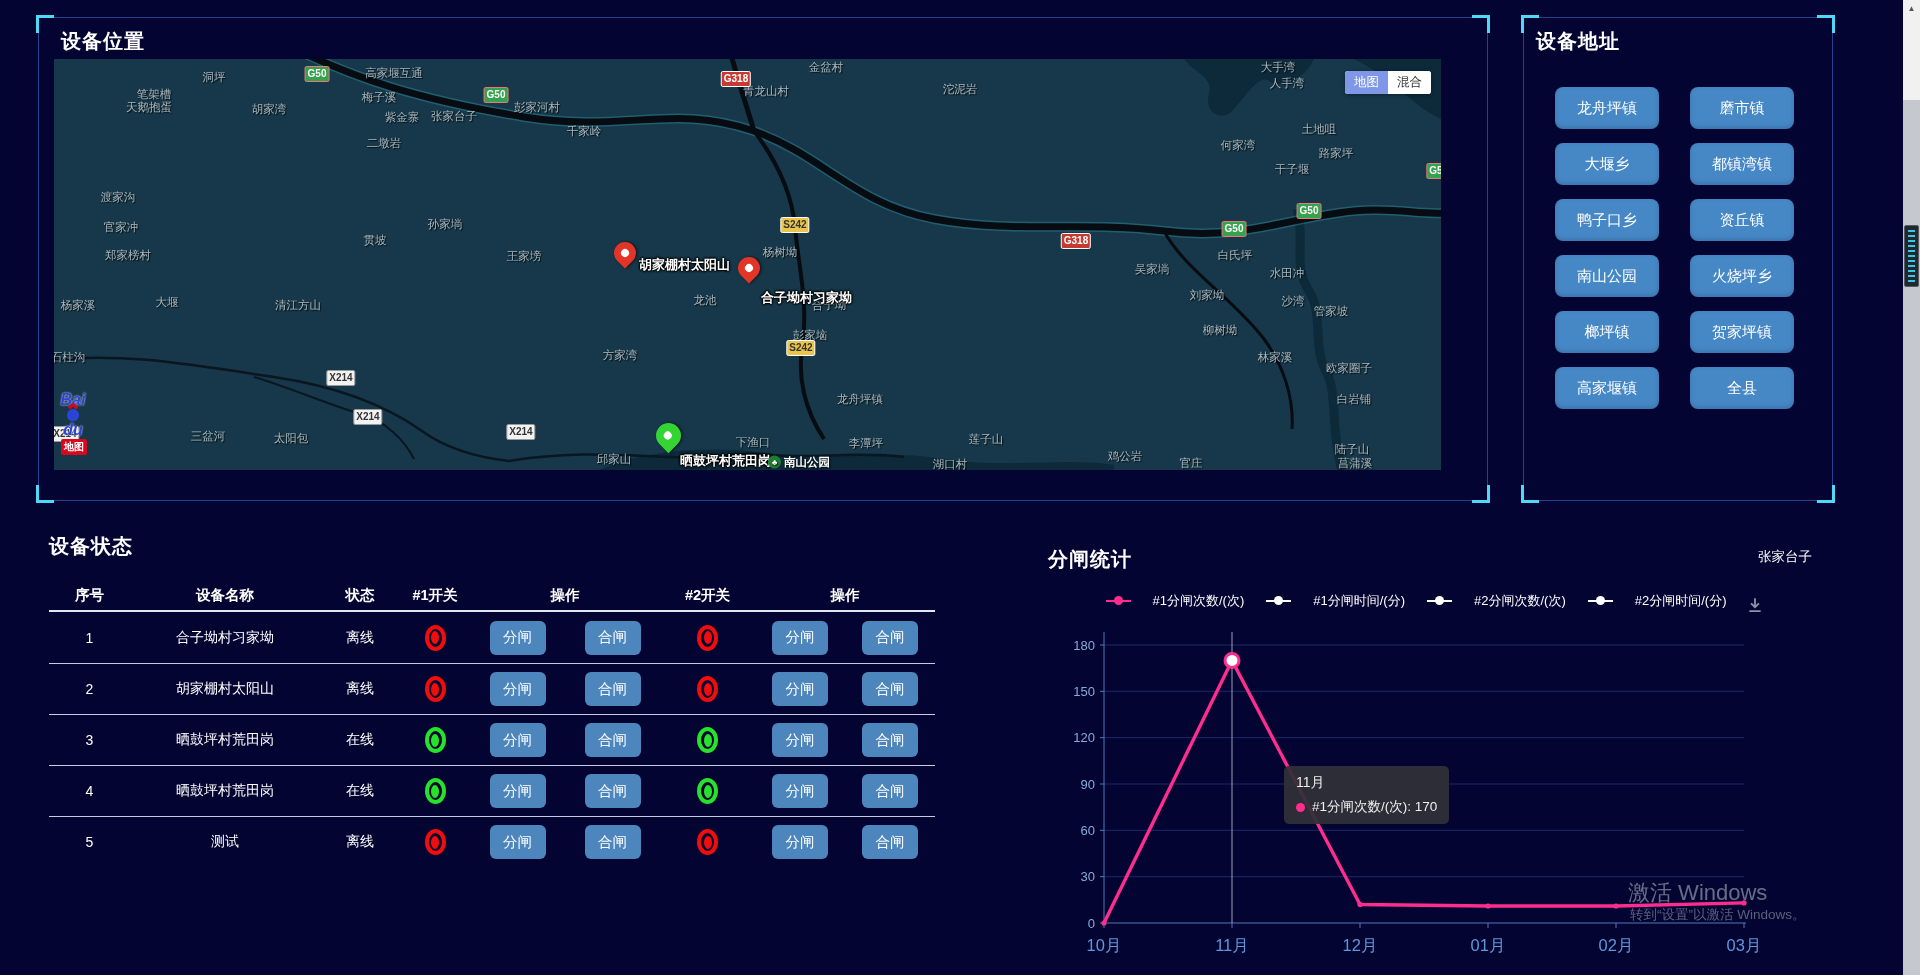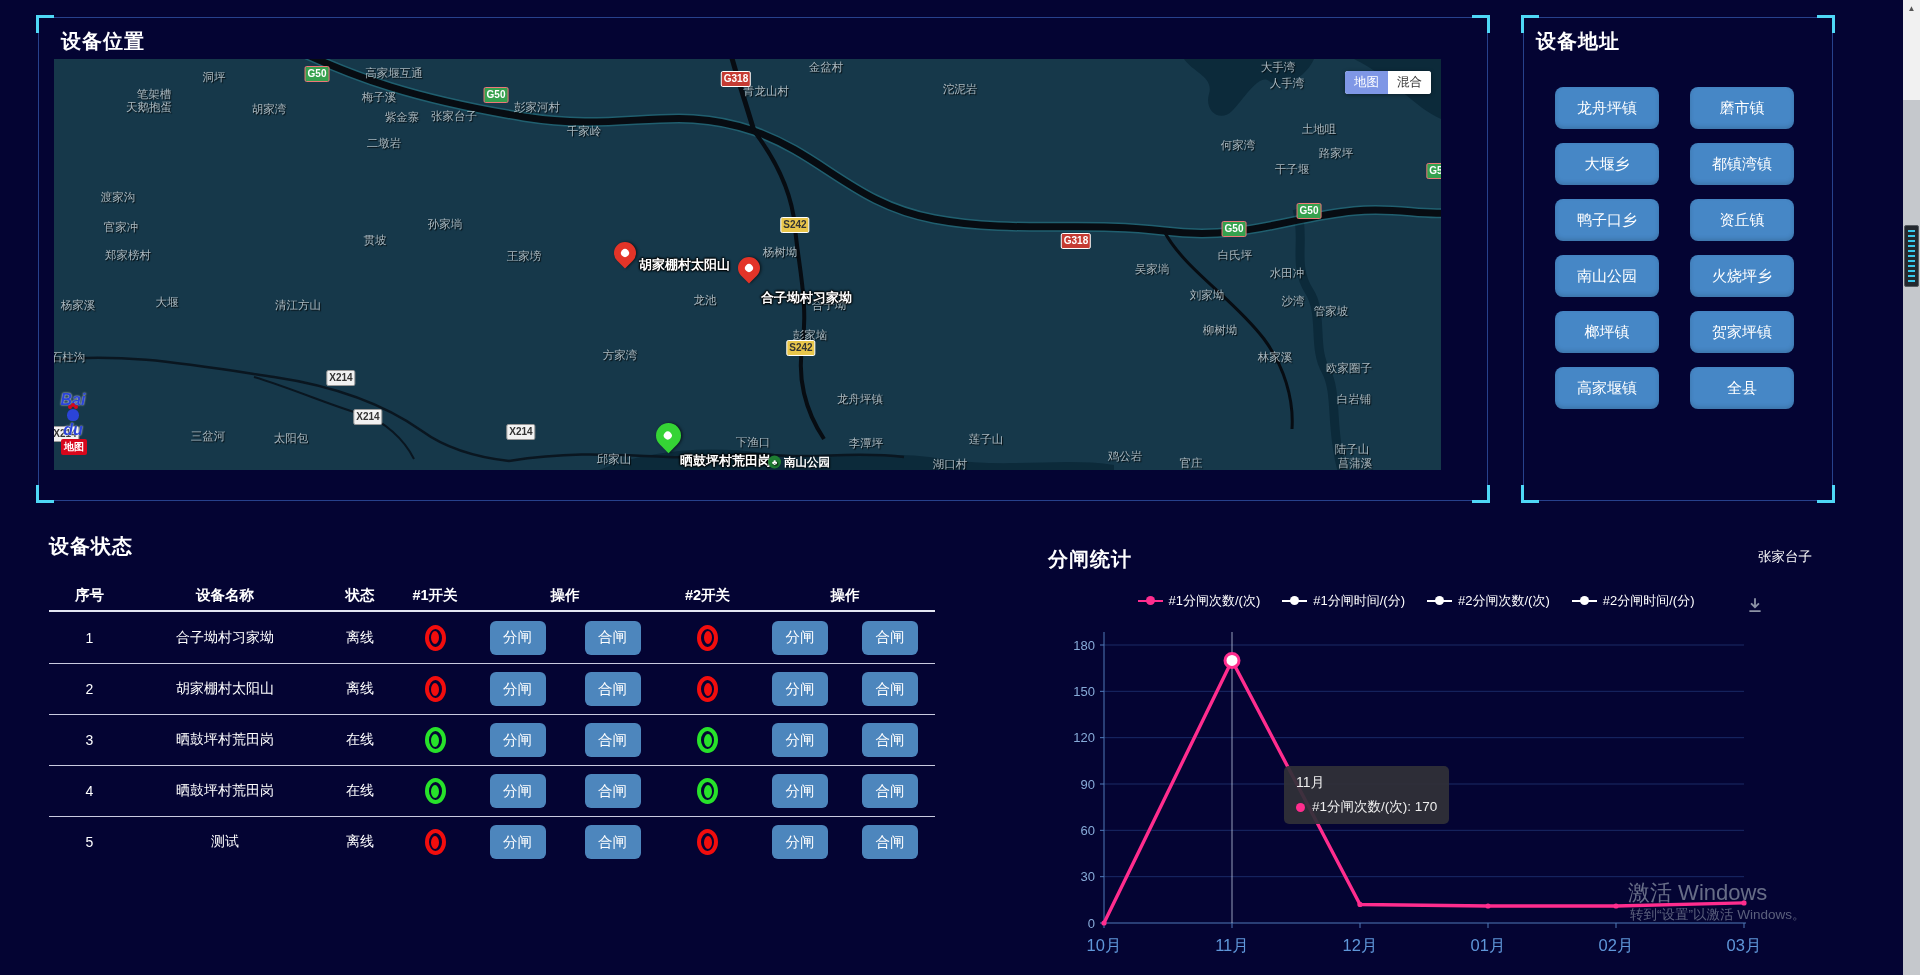--- a/index.html
+++ b/index.html
@@ -62,21 +62,21 @@
   .ring::after { content:""; position:absolute; inset:2.5px; border-radius:50%; background:currentColor; }
   .ring.red { color:#f20d0d; border-color:#f20d0d; }
   .ring.green { color:#27e22a; border-color:#27e22a; }
   .op-btn { width:56px; height:34px; background:#4d86bd; border:none; border-radius:6px; color:#fff; font-size:14.5px; font-family:inherit; cursor:pointer; }
 
   
   #chart { position:absolute; left:1040px; top:525px; width:792px; height:445px;margin-top:15px; }
   #chart-title { position:absolute; left:8px; top:6px; font-size:20px; font-weight:bold; letter-spacing:1px; }
   #chart-details { position:absolute; right:20px; top:8px; font-size:13.5px; color:#fff; cursor:pointer; }
   #legend { position:absolute; left:0; right:40px; top:52px; display:flex; justify-content:center; gap:22px; align-items:center; font-size:13px; color:#fff; }
-  .lg-item { display:flex; align-items:center; gap:6px; cursor:pointer; }
+  .lg-item { display:flex; align-items:center; gap:22px; cursor:pointer; }
   .lg-mark { display:inline-block; width:25px; height:2px; background:currentColor; position:relative; }
   .lg-mark::after { content:""; position:absolute; left:8px; top:-4px; width:9px; height:9px; border-radius:50%; background:currentColor; }
   #download { position:absolute; left:706px; top:56px; cursor:pointer; }
   #plot-svg { position:absolute; left:0; top:80px; }
   .grid { stroke:#1a2a66; stroke-width:1; }
   .axis { stroke:#4e79b8; stroke-width:1; }
   .cross { stroke:#c7d2e8; stroke-width:1; opacity:.75; }
   .ytick { fill:#87abd8; font-size:13px; text-anchor:end; font-family:"Liberation Sans","DejaVu Sans",sans-serif; }
   .xtick { fill:#5f97d9; font-size:16.5px; text-anchor:middle; font-family:"Liberation Sans","DejaVu Sans",sans-serif; }
   #tooltip { position:absolute; left:244px; top:226px; min-width:160px; background:rgba(48,48,56,.93); border-radius:5px; padding:8px 12px; z-index:5; }

